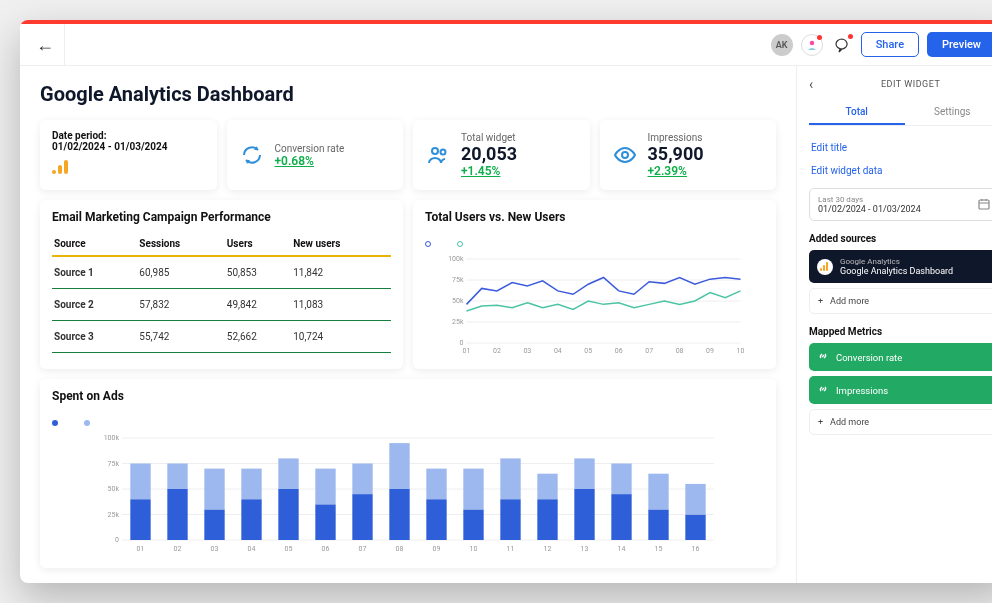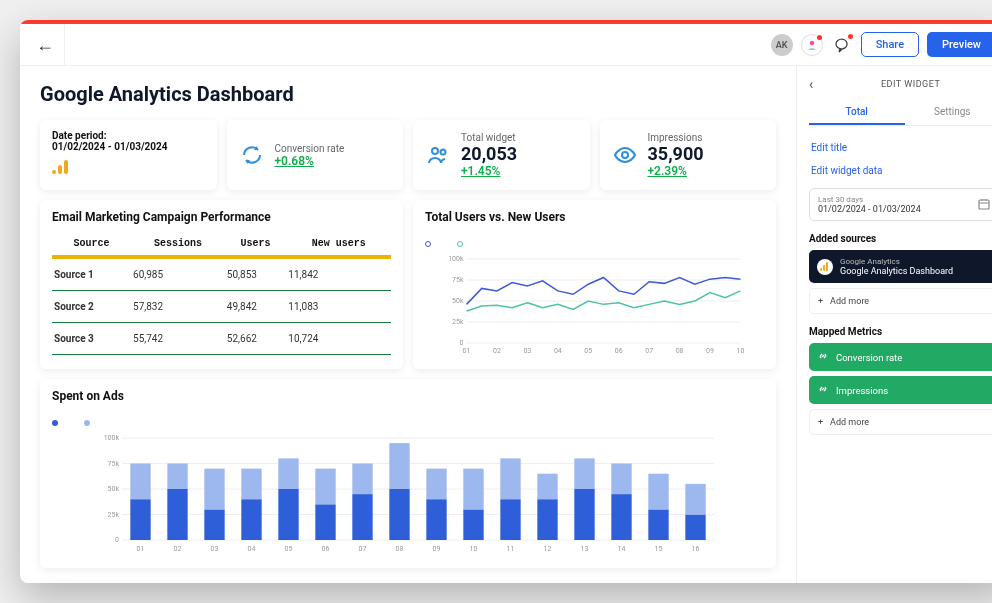--- a/index.html
+++ b/index.html
@@ -29,21 +29,21 @@
 .date-range { font-size:10px; font-weight:700; color:#111; margin-bottom:6px; }
 .kpi-icon { width:26px; height:26px; display:flex; align-items:center; justify-content:center; }
 .kpi-body { flex:1; }
 .kpi-label { font-size:10px; color:#666; }
 .kpi-value { font-size:18px; font-weight:700; color:#0f172a; }
 .kpi-delta { font-size:12px; color:#0fae4a; font-weight:600;text-decoration:underline; }
 .mid-row { display:flex; gap:10px; margin-bottom:10px; }
 .table-card { flex:1; }
 .card-title { font-size:12px; font-weight:700; color:#111; margin-bottom:8px; }
 table { width:100%; font-size:10px; border-collapse:collapse; }
-th { text-align:center; font-weight:700; color:#111; padding:6px 2px; border-bottom:4px solid #eab308;font-family:Liberation Mono, monospace; }
+th { text-align:left; font-weight:700; color:#111; padding:6px 2px; border-bottom:2px solid #eab308; }
 td { padding:10px 2px; border-bottom:1px solid #15803d; color:#333; }
 td:first-child { font-weight:700; }
 .chart-card { flex:1; }
 .legend-dots { display:flex; gap:26px; margin-bottom:4px; }
 .legend-dot { width:6px; height:6px; border-radius:50%; display:inline-block; }
 .legend-dot.outline { border:1.5px solid; background:transparent; }
 .line-chart { width:100%; height:100px; }
 .bars-card { }
 .bar-chart { width:100%; height:120px; }
 .axis-lbl { font-size:7px; fill:#999; }

